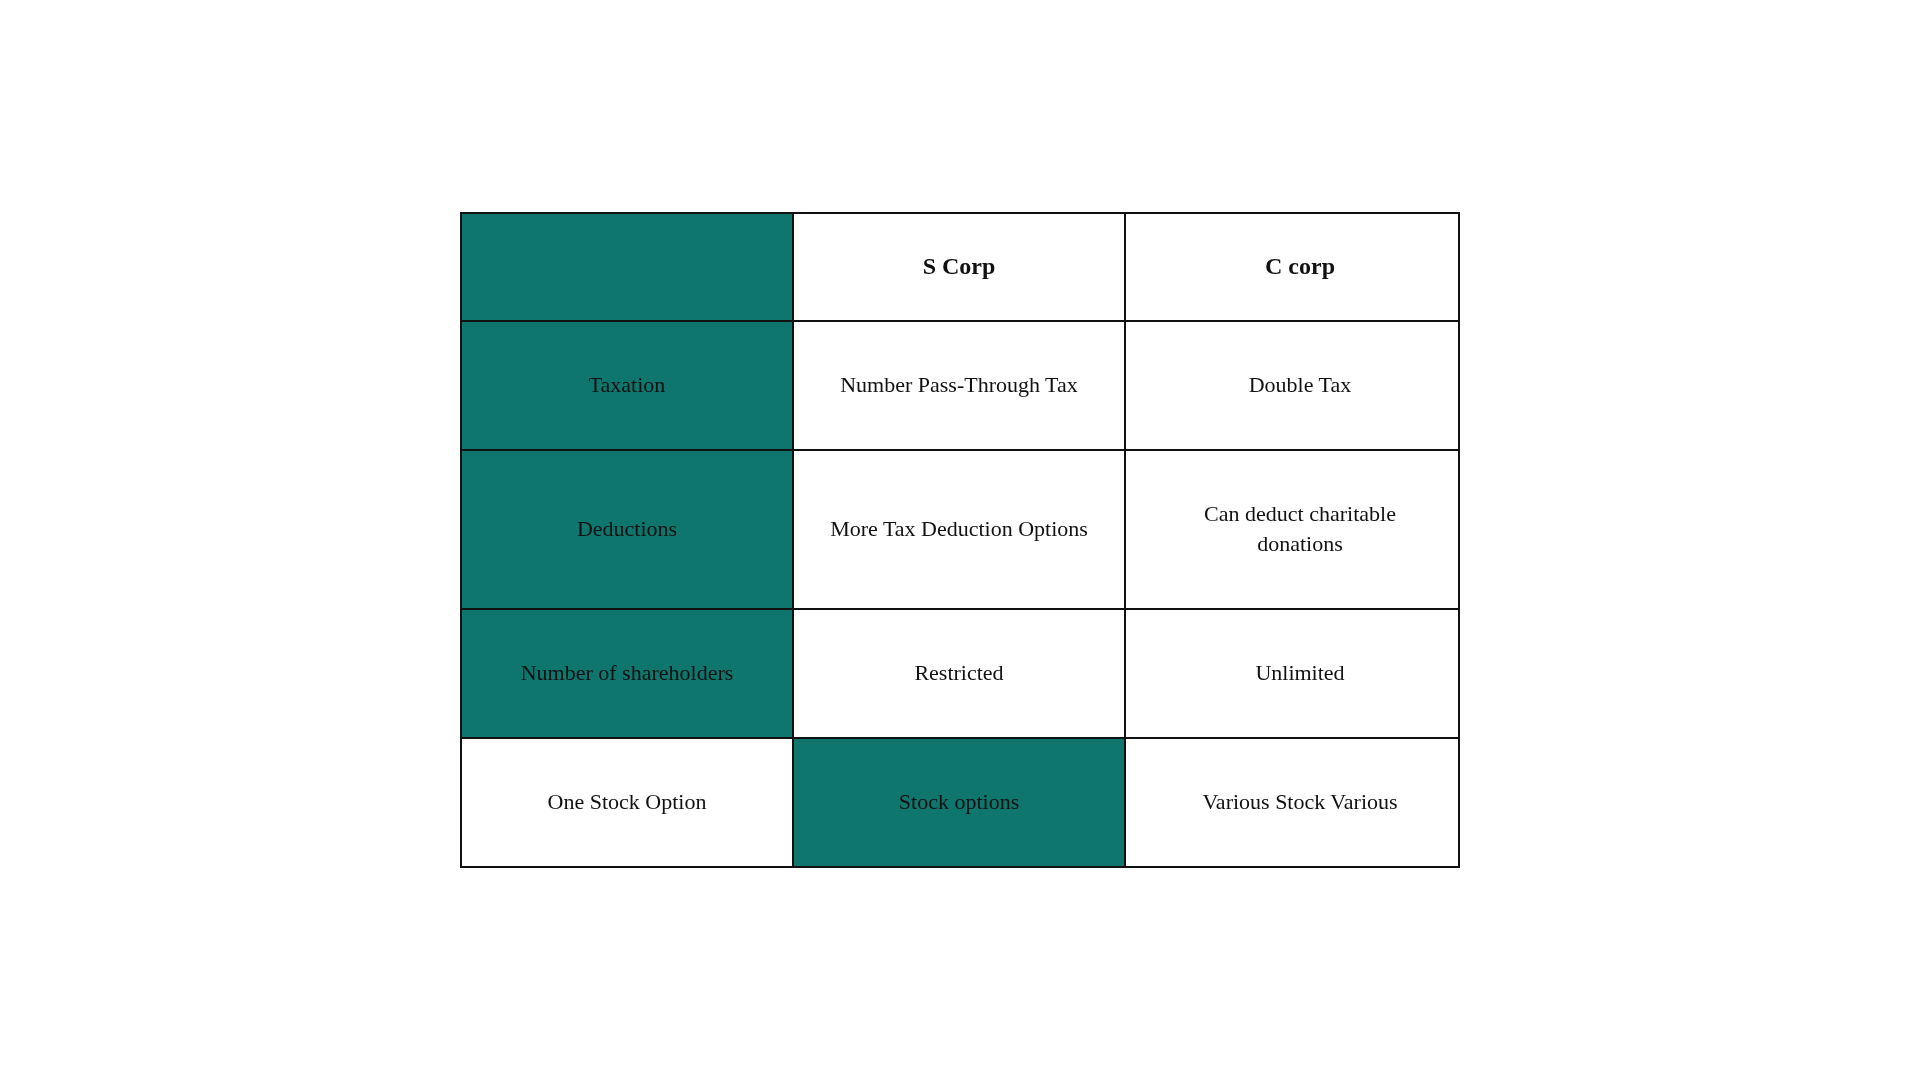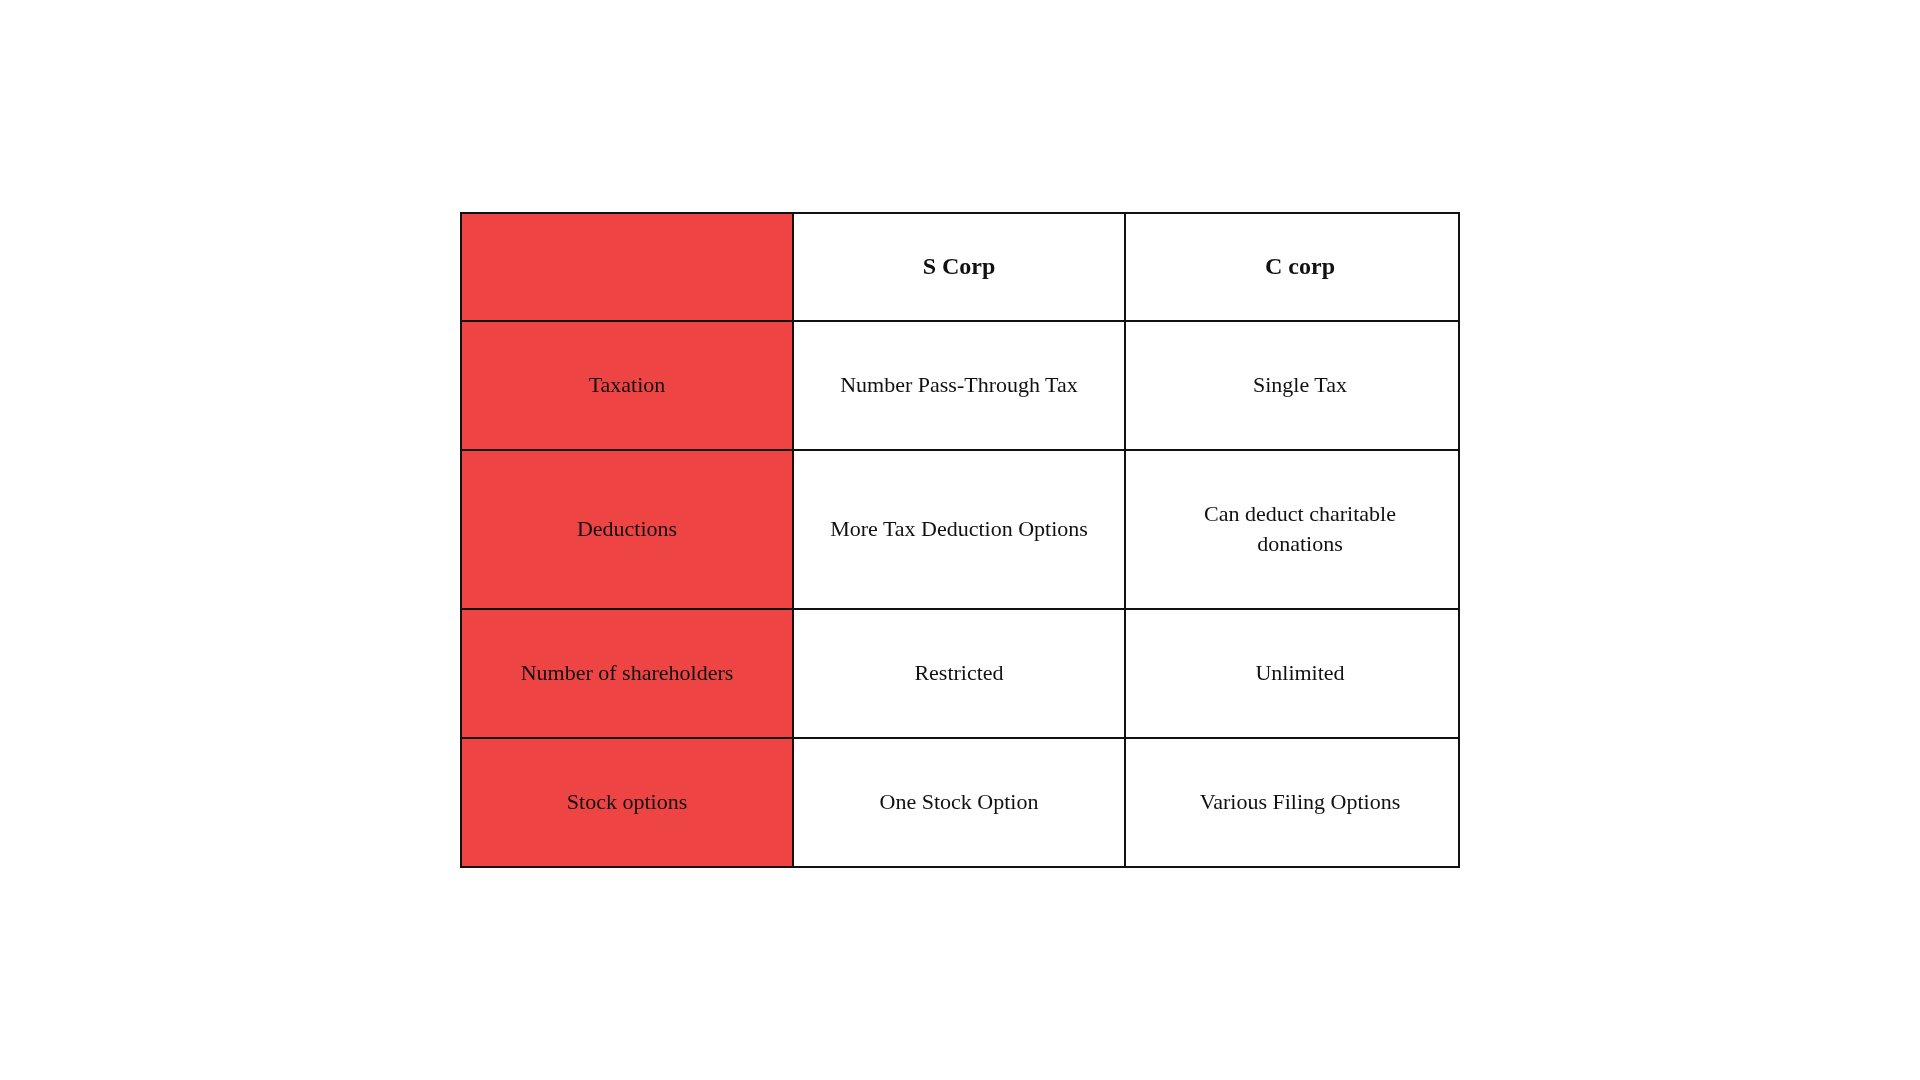--- a/index.html
+++ b/index.html
@@ -50,53 +50,53 @@
       margin-left: 16px;
     }
 
     .table-cell.header-cell {
       font-weight: 700;
       font-size: 24px;
       padding: 36px 32px;
     }
 
     .table-cell.row-label {
-      background-color: #ef4444;
+      background-color: #0f766e;
       text-align: right;
     }
   </style>
 </head>
 <body>
 
 <div class="table-wrapper">
 
   <div class="table-row">
     <div class="table-cell row-label"></div>
     <div class="table-cell header-cell">S Corp</div>
     <div class="table-cell header-cell">C corp</div>
   </div>
 
   <div class="table-row">
     <div class="table-cell row-label">Taxation</div>
     <div class="table-cell">Number Pass-Through Tax</div>
-    <div class="table-cell">Single Tax</div>
+    <div class="table-cell">Double Tax</div>
   </div>
 
   <div class="table-row">
     <div class="table-cell row-label">Deductions</div>
     <div class="table-cell">More Tax Deduction Options</div>
     <div class="table-cell">Can deduct charitable donations</div>
   </div>
 
 
   <div class="table-row">
     <div class="table-cell row-label">Number of shareholders</div>
     <div class="table-cell">Restricted</div>
     <div class="table-cell">Unlimited</div>
   </div>
 
   <div class="table-row">
+    <div class="table-cell">One Stock Option</div>
     <div class="table-cell row-label">Stock options</div>
-    <div class="table-cell">One Stock Option</div>
-    <div class="table-cell">Various Filing Options</div>
+    <div class="table-cell">Various Stock Various</div>
   </div>
 
 </div>
 
 </body></html>

